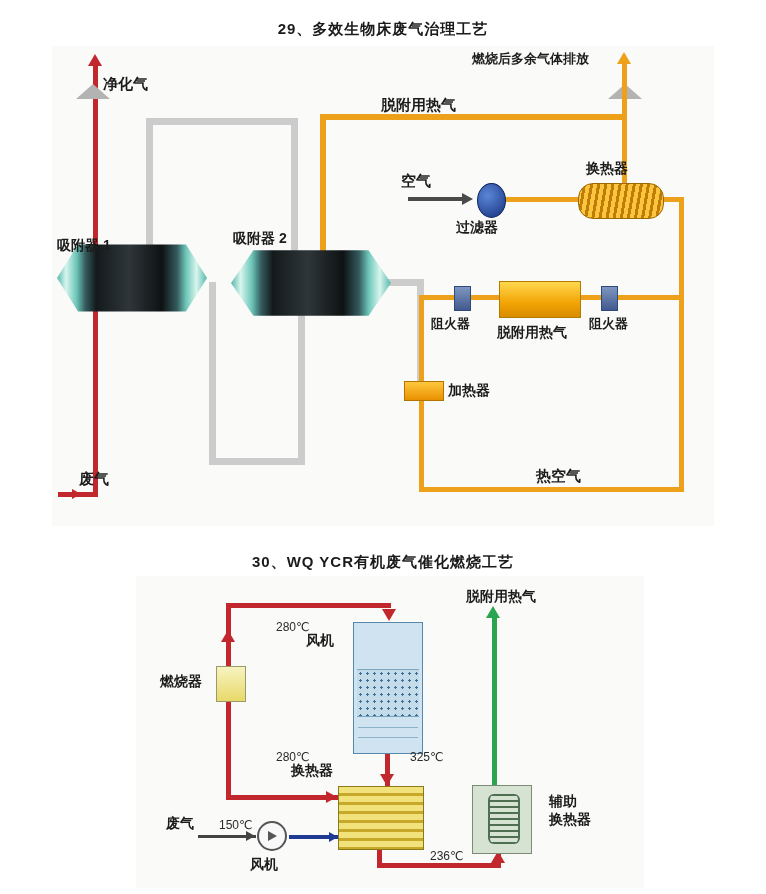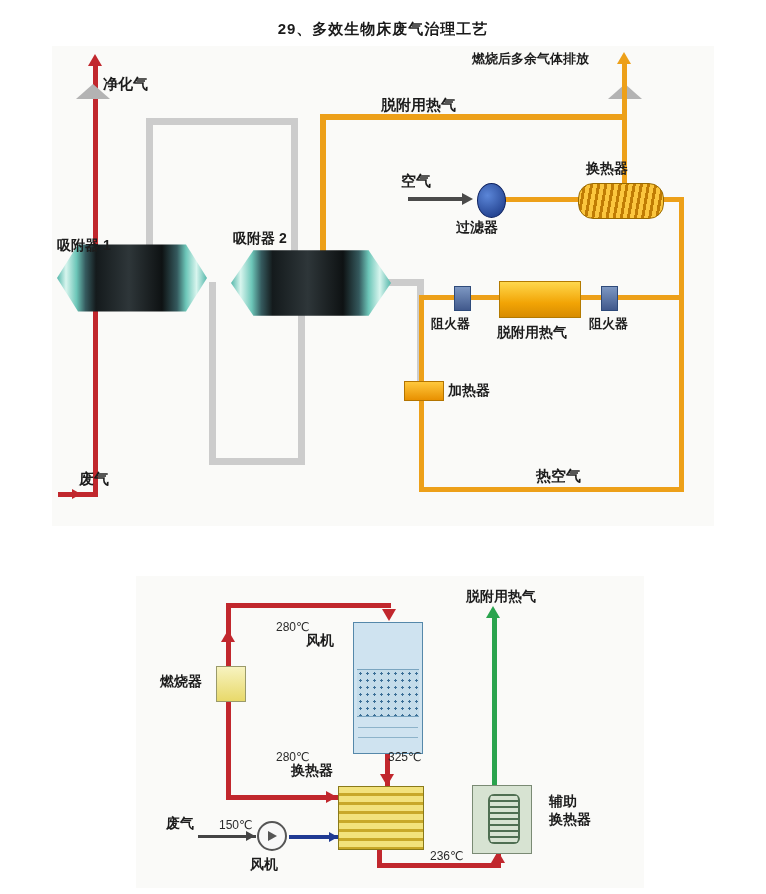--- a/index.html
+++ b/index.html
@@ -91,20 +91,21 @@
   <div class="lbl s13" style="left:472px;top:50px">燃烧后多余气体排放</div>
   <div class="lbl big" style="left:401px;top:172px">空气</div>
   <div class="lbl" style="left:456px;top:219px">过滤器</div>
   <div class="lbl" style="left:586px;top:160px">换热器</div>
   <div class="lbl s13" style="left:431px;top:315px">阻火器</div>
   <div class="lbl" style="left:497px;top:324px">脱附用热气</div>
   <div class="lbl s13" style="left:589px;top:315px">阻火器</div>
   <div class="lbl" style="left:448px;top:382px">加热器</div>
   <div class="lbl big" style="left:536px;top:467px">热空气</div>
 
+  <div class="dtitle" style="top:553px">30、WQ YCR有机废气催化燃烧工艺</div>
   <div class="panel" style="left:136px;top:576px;width:508px;height:312px"></div>
 
   <div class="pipe" style="left:226px;top:603px;width:165px;height:5px;background:#c1272d"></div>
   <div class="pipe" style="left:226px;top:603px;width:5px;height:65px;background:#c1272d"></div>
   <div class="arr-up" style="left:221px;top:630px;--c:#c1272d"></div>
   <div class="arr-down" style="left:382px;top:609px;--c:#c1272d"></div>
 
   <div class="pipe" style="left:226px;top:700px;width:5px;height:100px;background:#c1272d"></div>
   <div class="pipe" style="left:226px;top:795px;width:114px;height:5px;background:#c1272d"></div>
   <div class="arr-right" style="left:326px;top:791px;--c:#c1272d"></div>
@@ -137,21 +138,21 @@
   </div>
   <div class="auxbox" style="left:472px;top:785px;width:58px;height:67px">
     <div class="aux-coil"></div>
   </div>
 
   <div class="lbl" style="left:466px;top:588px">脱附用热气</div>
   <div class="tmp" style="left:276px;top:620px">280℃</div>
   <div class="lbl" style="left:306px;top:632px">风机</div>
   <div class="lbl" style="left:160px;top:673px">燃烧器</div>
   <div class="tmp" style="left:276px;top:750px">280℃</div>
-  <div class="tmp" style="left:388px;top:750px">325℃</div>
+  <div class="tmp" style="left:410px;top:750px">325℃</div>
   <div class="lbl" style="left:291px;top:762px">换热器</div>
   <div class="lbl" style="left:166px;top:815px">废气</div>
   <div class="tmp" style="left:219px;top:818px">150℃</div>
   <div class="lbl" style="left:250px;top:856px">风机</div>
   <div class="tmp" style="left:430px;top:849px">236℃</div>
   <div class="lbl" style="left:549px;top:793px">辅助</div>
   <div class="lbl" style="left:549px;top:811px">换热器</div>
 
 </div>
 

